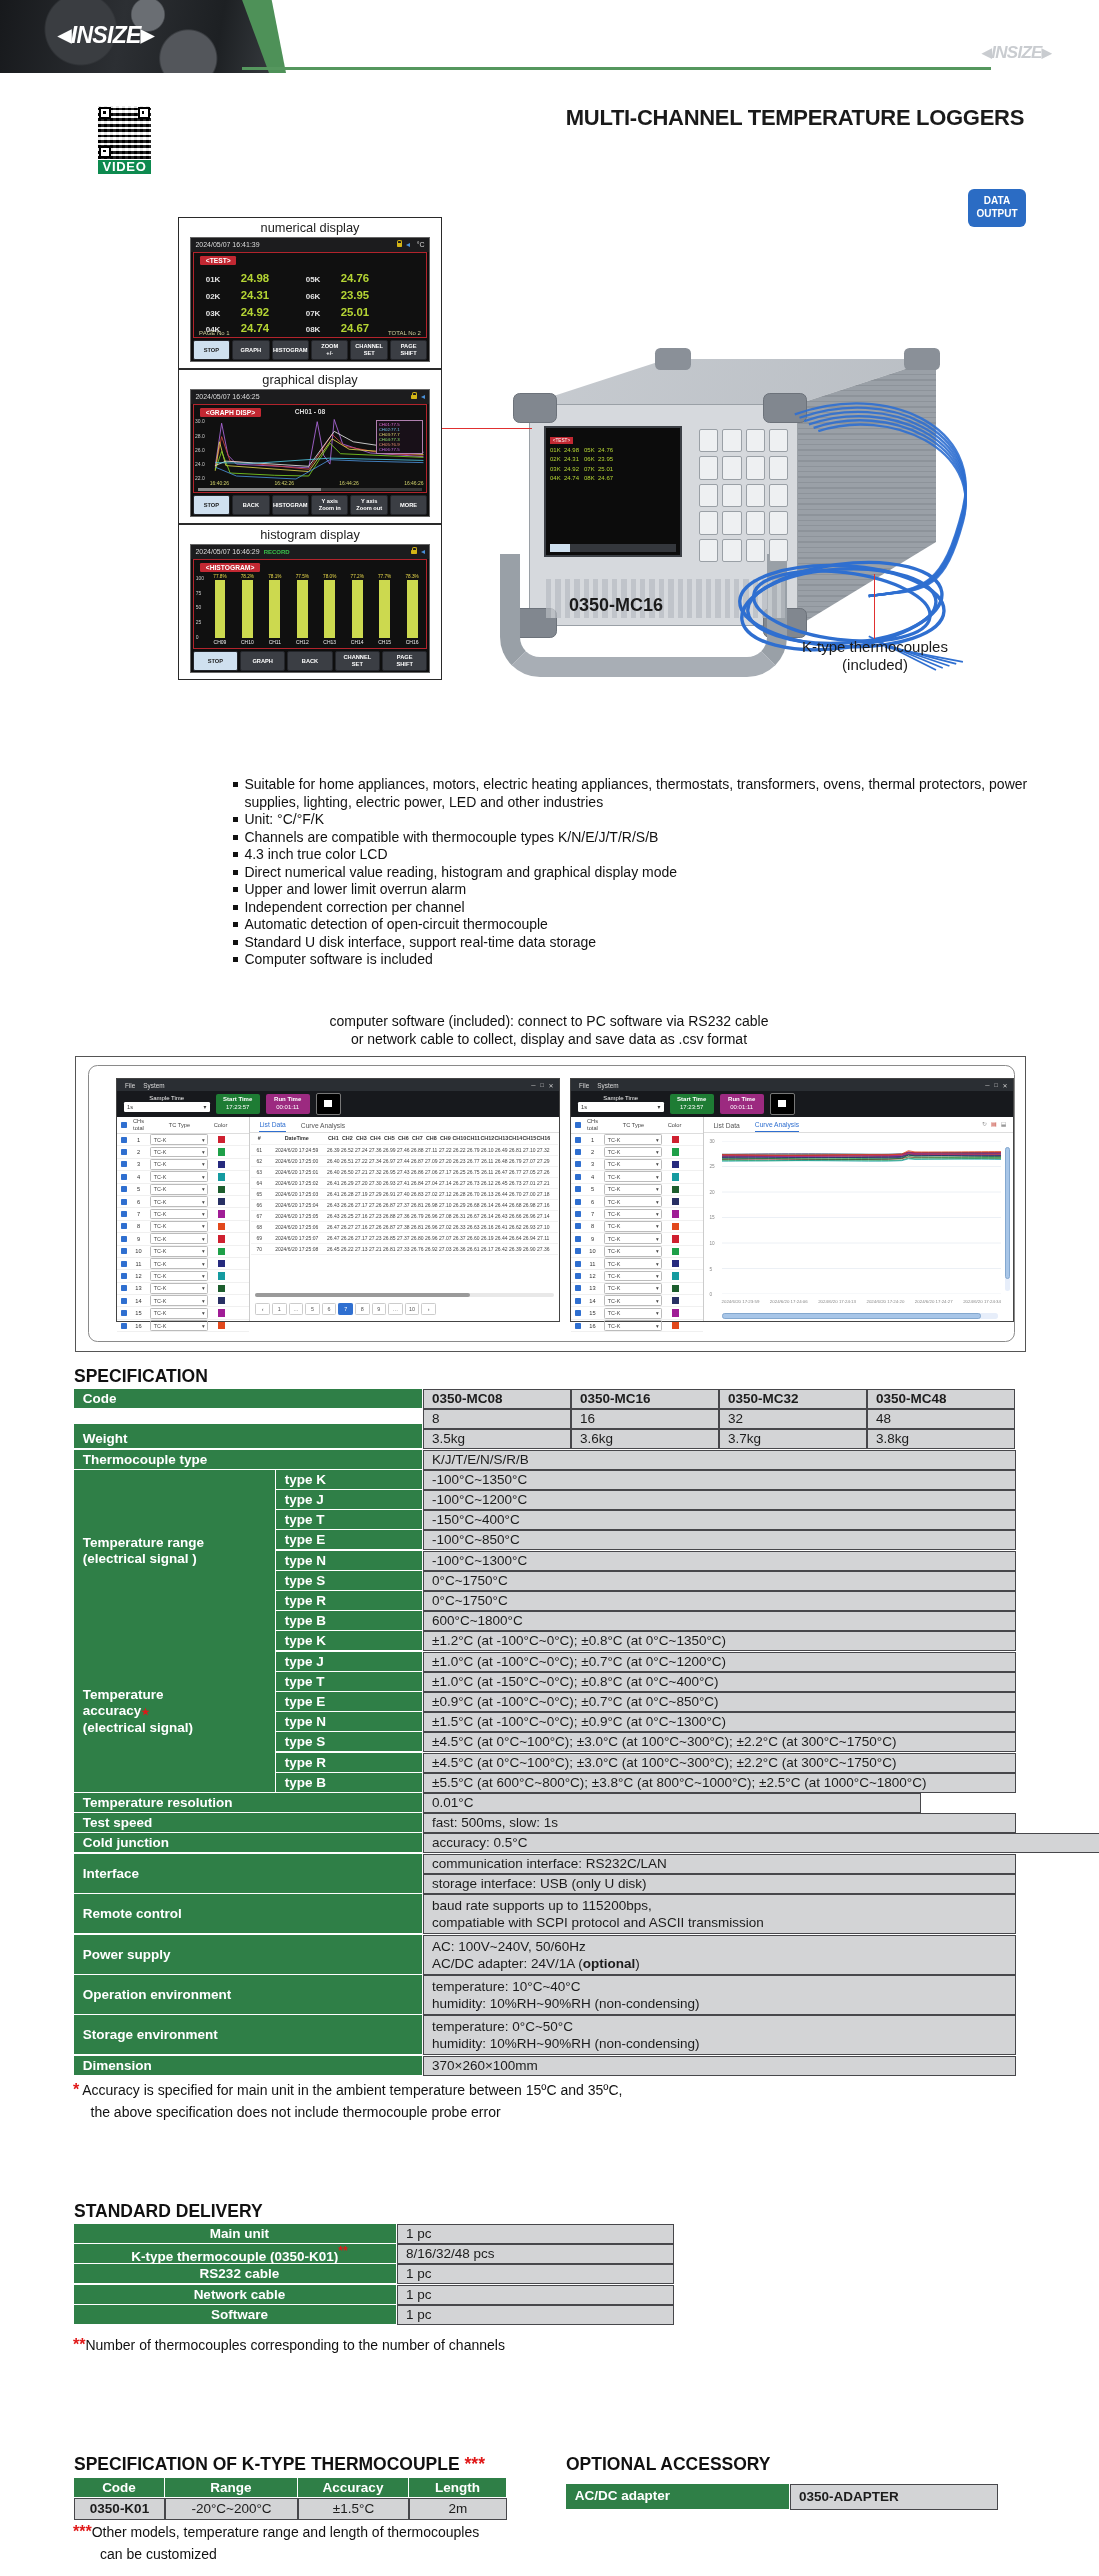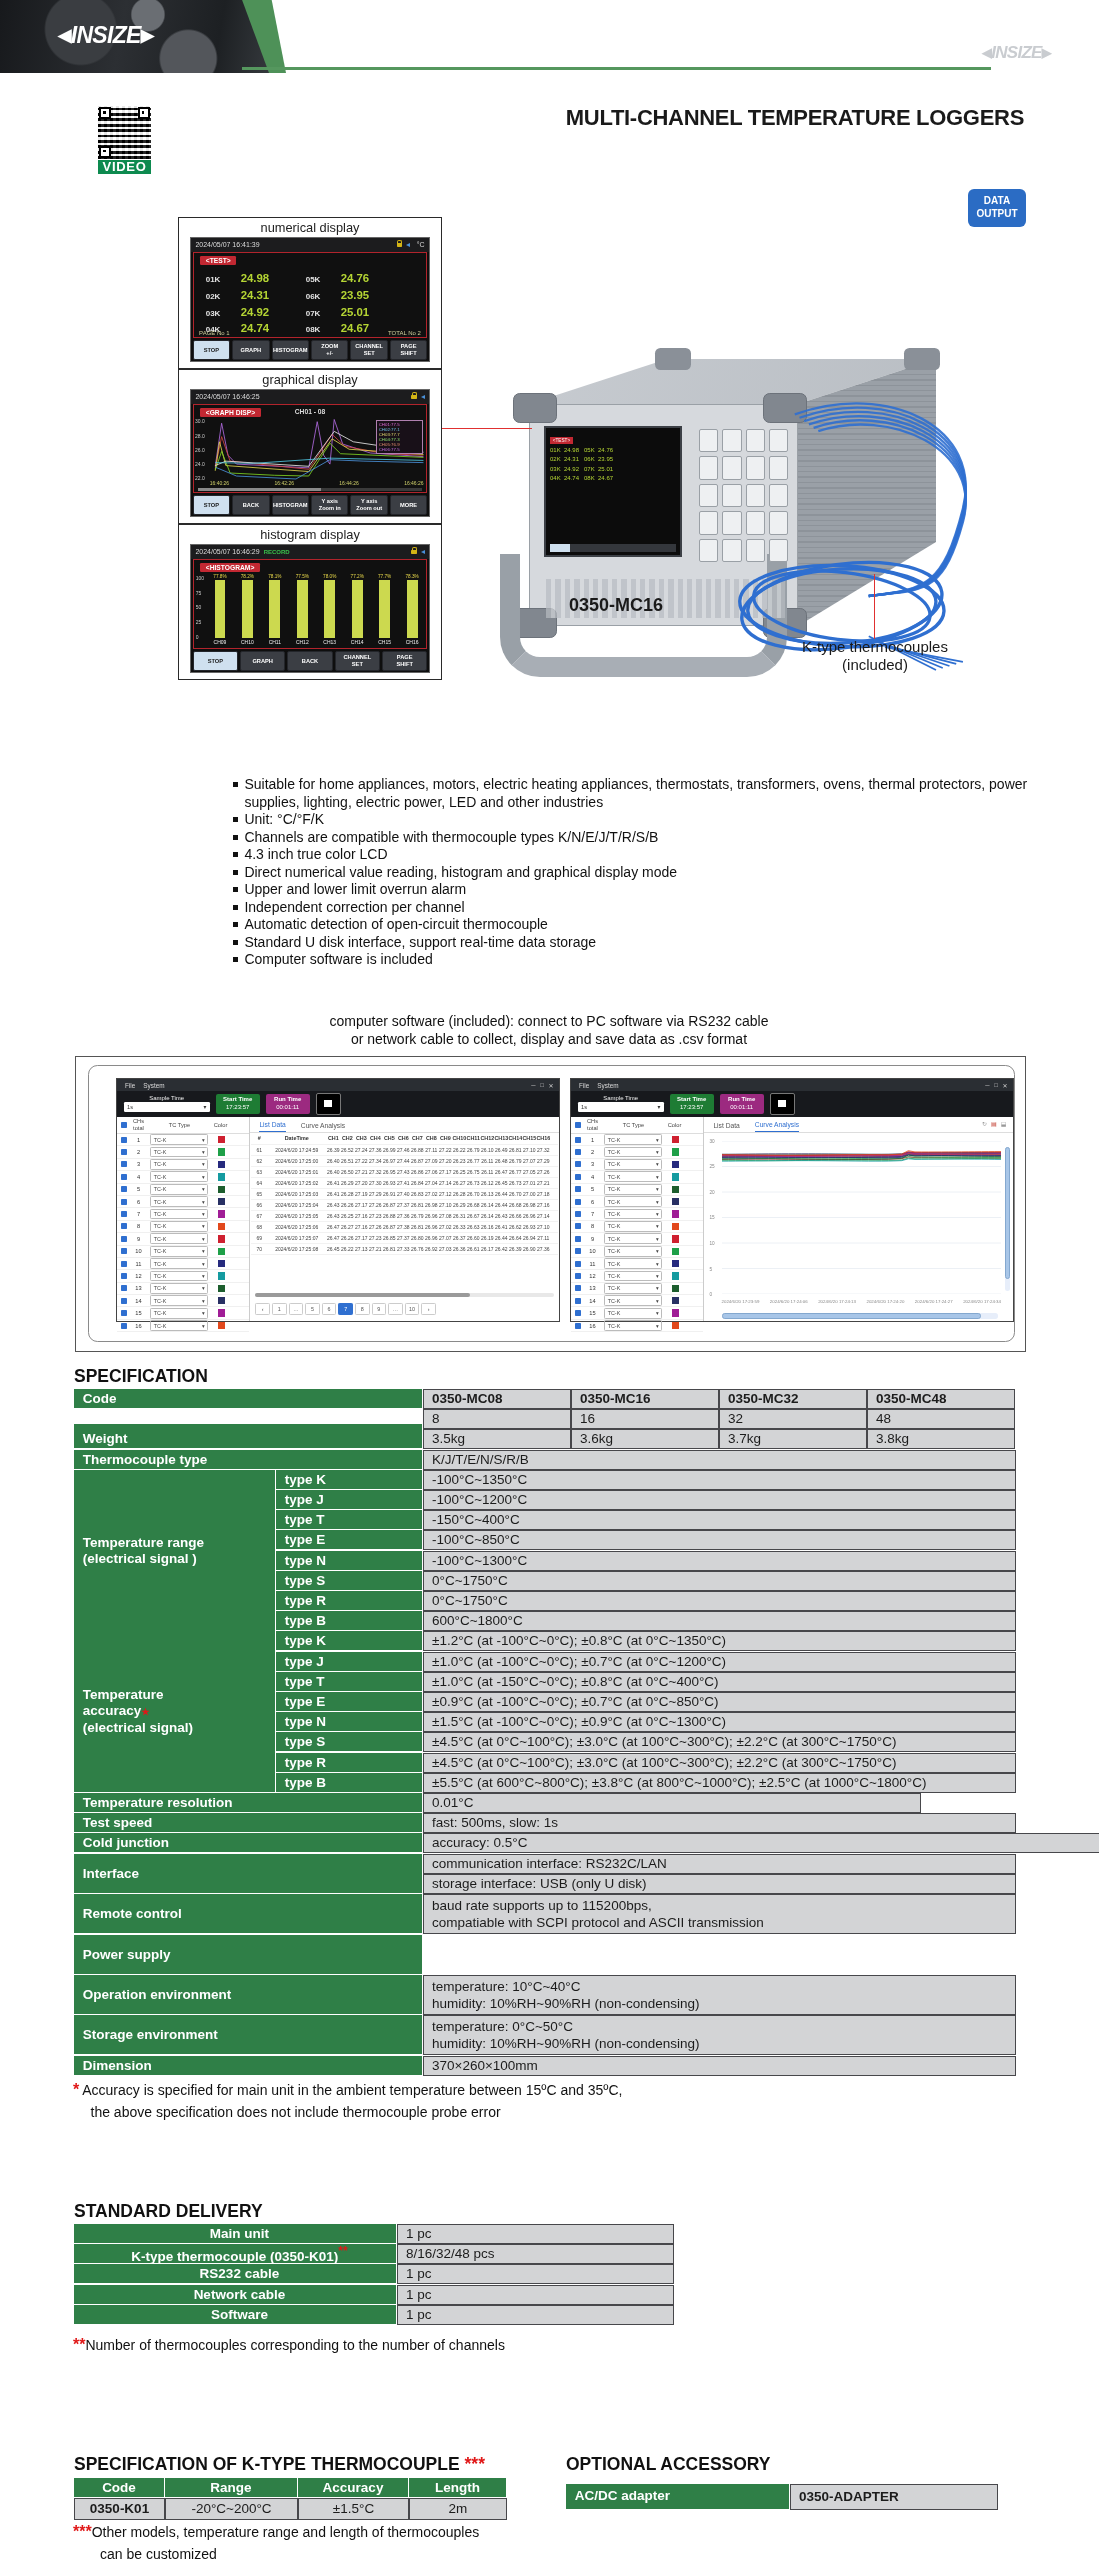--- a/index.html
+++ b/index.html
@@ -1240,20 +1240,24 @@
       <div class="gcell" style="left: 0px; top: 505px; width: 349px; height: 40px;">
         <div>Remote control</div>
       </div>
       <div class="vcell" style="left: 349px; top: 505px; width: 593px; height: 40px;">
         <div>baud rate supports up to 115200bps,</div>
         <div>compatiable with SCPI protocol and ASCII transmission</div>
       </div>
       <div class="gcell" style="left: 0px; top: 546px; width: 349px; height: 40px;">
         <div>Power supply</div>
       </div>
+      <div class="vcell" style="left: 349px; top: 546px; width: 593px; height: 40px;">
+        <div>AC: 100V~240V, 50/60Hz</div>
+        <div>AC/DC adapter: 24V/1A (<b>optional</b>)</div>
+      </div>
       <div class="gcell" style="left: 0px; top: 586px; width: 349px; height: 40px;">
         <div>Operation environment</div>
       </div>
       <div class="vcell" style="left: 349px; top: 586px; width: 593px; height: 40px;">
         <div>temperature: 10°C~40°C</div>
         <div>humidity: 10%RH~90%RH (non-condensing)</div>
       </div>
       <div class="gcell" style="left: 0px; top: 626px; width: 349px; height: 40px;">
         <div>Storage environment</div>
       </div>

